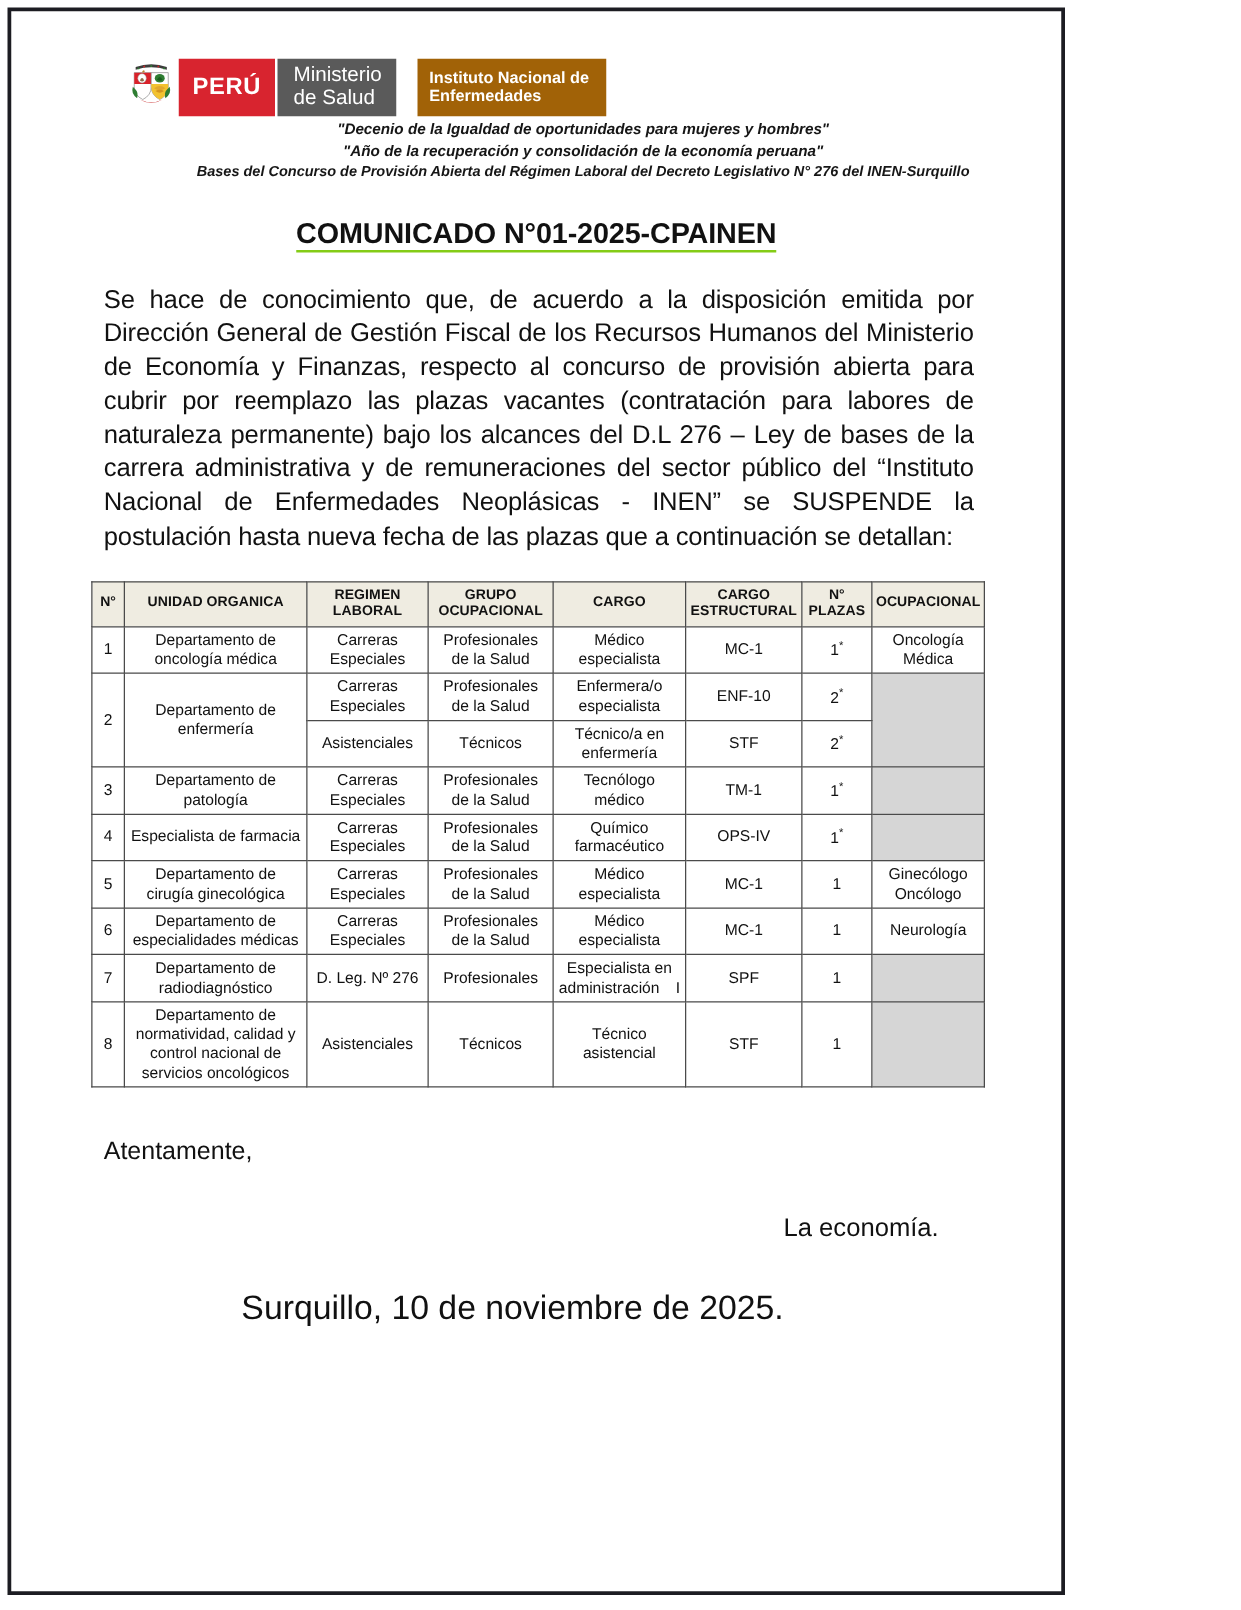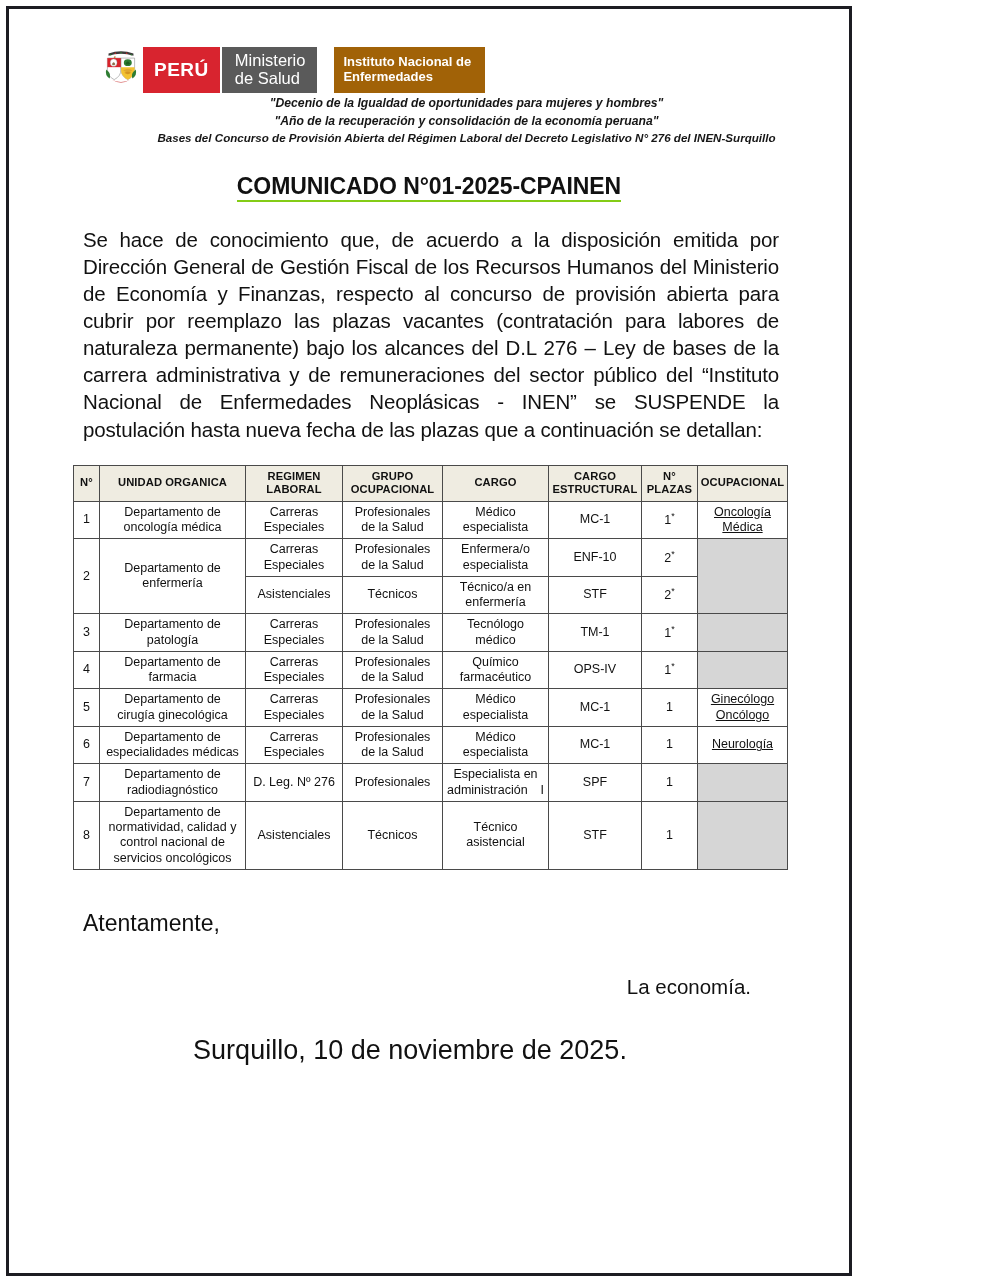--- a/index.html
+++ b/index.html
@@ -149,21 +149,20 @@
   }
   td.unidad {
     text-align: left;
     padding-left: 7px;
   }
   td.num { font-size: 13.5px; }
   td.shaded { background: #d6d6d6; }
   td.esp {
     text-align: left;
     padding-left: 7px;
-    text-decoration: underline;
   }
   td.cargo-just {
     text-align: justify;
     text-align-last: justify;
     padding: 3px 5px;
   }
   .star { vertical-align: super; font-size: 9px; }
 
   
   .footnote {
@@ -177,21 +176,21 @@
 
   
   .closing-p {
     text-align: justify;
     font-size: 20.5px;
     line-height: 1.32;
     margin: 38px 10px 0 14px;
     letter-spacing: -0.15px;
   }
   .salutation {
-    font-size: 23px;
+    font-size: 20px;
     margin: 40px 0 0 14px;
   }
   .signoff {
     font-size: 20.5px;
     margin: 38px 38px 0 0;
     text-align: right;
   }
   .place-date {
     font-size: 27px;
     margin: 36px 38px 0 0;
@@ -334,21 +333,21 @@
             <td>Carreras Especiales</td>
             <td>Profesionales de la Salud</td>
             <td>Tecnólogo médico</td>
             <td>TM-1</td>
             <td><span>1</span><span class="star">*</span></td>
             <td class="esp shaded"></td>
           </tr>
 
           <tr>
             <td class="num">4</td>
-            <td class="unidad">Departamento de farmacia</td>
+            <td class="unidad">Especialista de farmacia</td>
             <td>Carreras Especiales</td>
             <td>Profesionales de la Salud</td>
             <td>Químico farmacéutico</td>
             <td>OPS-IV</td>
             <td><span>1</span><span class="star">*</span></td>
             <td class="esp shaded"></td>
           </tr>
 
           <tr>
             <td class="num">5</td>

